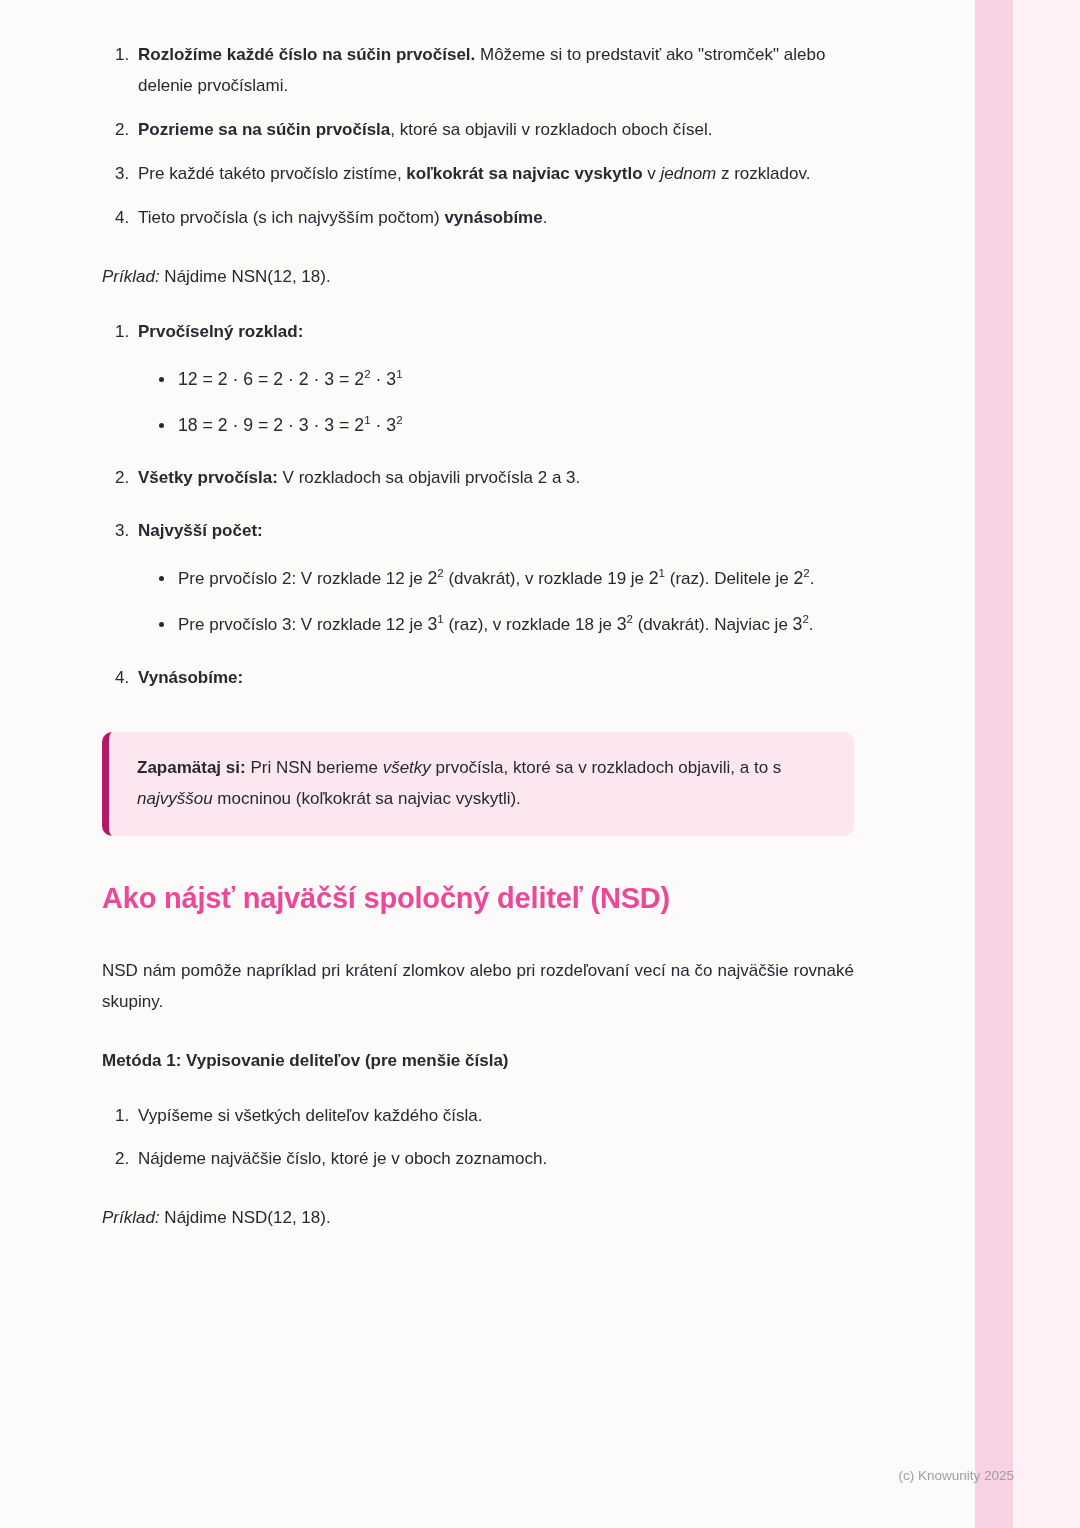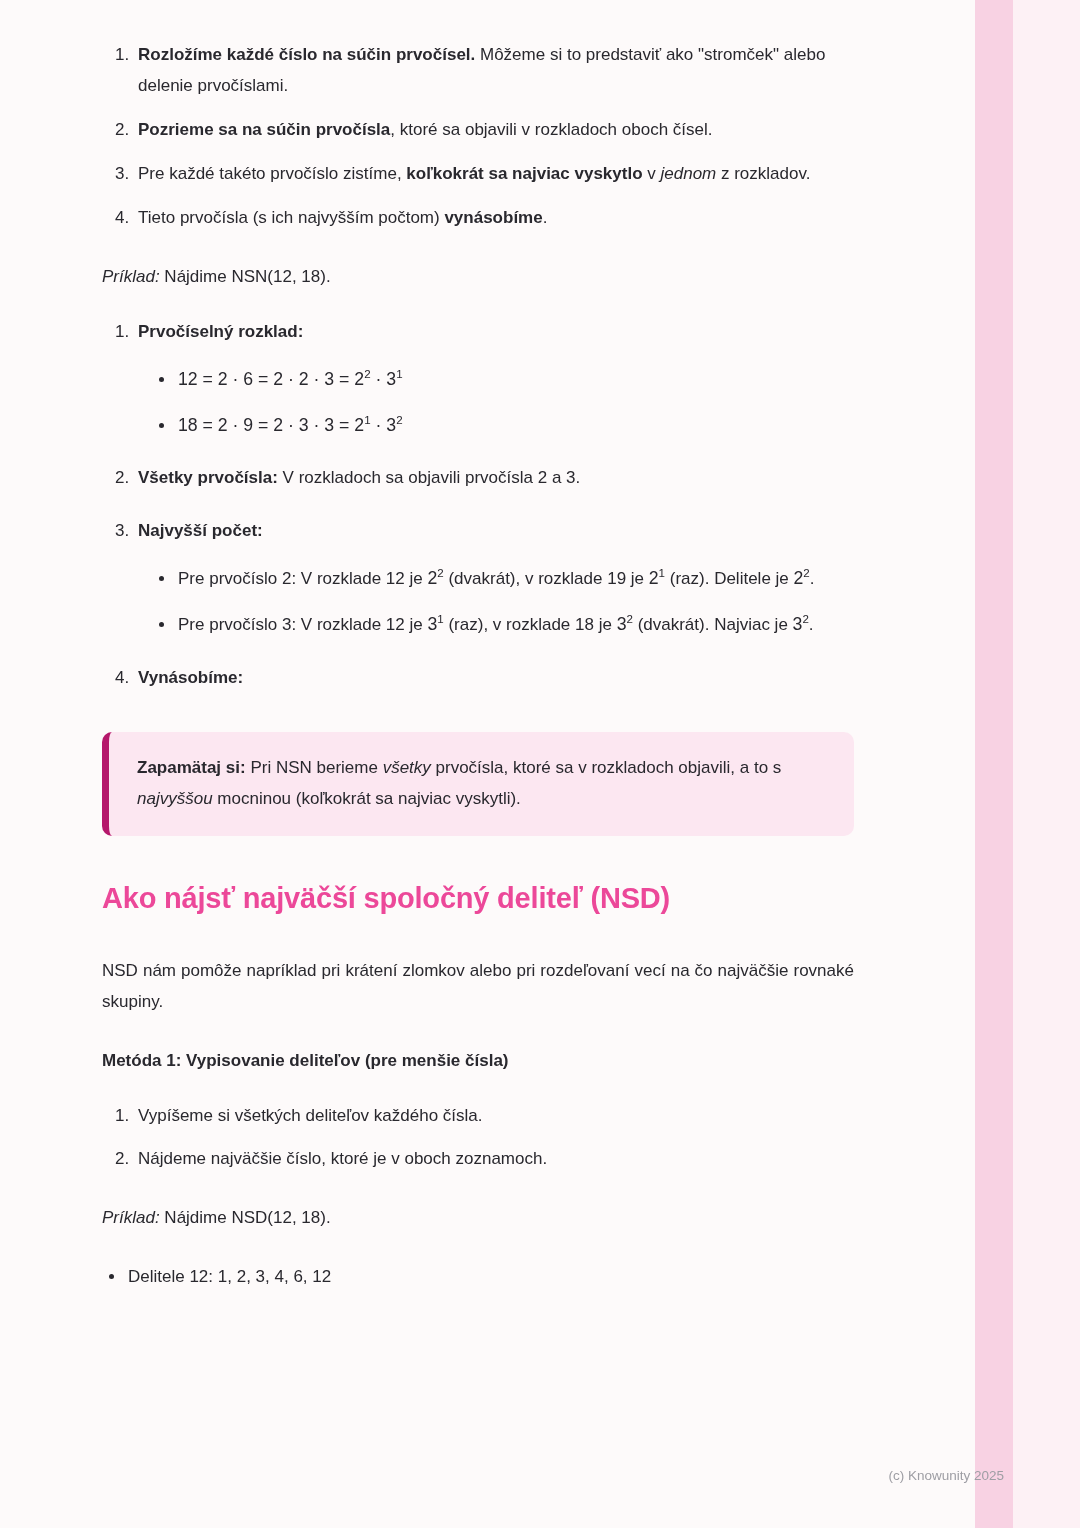--- a/index.html
+++ b/index.html
@@ -64,21 +64,21 @@
   ol.nsd-steps { margin:12px 0 28px 0; padding-left:32px; }
   ol.nsd-steps > li { margin-bottom:12px; padding-left:4px; }
 
   p.example-intro-2 { margin:0 0 28px 0; }
 
   ul.divisors { list-style:disc; margin:0; padding-left:24px; }
   ul.divisors > li { padding-left:2px; }
 
   .watermark {
     position:absolute;
-    top:1464px; right:76px;
+    top:1464px; right:66px;
     font-size:13.5px;
     color:#9e9ea4;
     z-index:5;
   }
 </style>
 </head>
 <body>
 
 <div class="edge-stripe"></div>
 <div class="edge-margin"></div>
@@ -125,19 +125,16 @@
 
   <p class="method-title">Metóda 1: Vypisovanie deliteľov (pre menšie čísla)</p>
 
   <ol class="nsd-steps">
     <li><span>Vypíšeme si všetkých deliteľov každého čísla.</span></li>
     <li><span>Nájdeme najväčšie číslo, ktoré je v oboch zoznamoch.</span></li>
   </ol>
 
   <p class="example-intro-2"><span class="i">Príklad:</span><span> Nájdime NSD(12, 18).</span></p>
 
-  <ul class="divisors">
-    <li><span>Delitele 12: 1, 2, 3, 4, 6, 12</span></li>
-  </ul>
 
 </div>
 
 <div class="watermark">(c) Knowunity 2025</div>
 
 </body></html>

